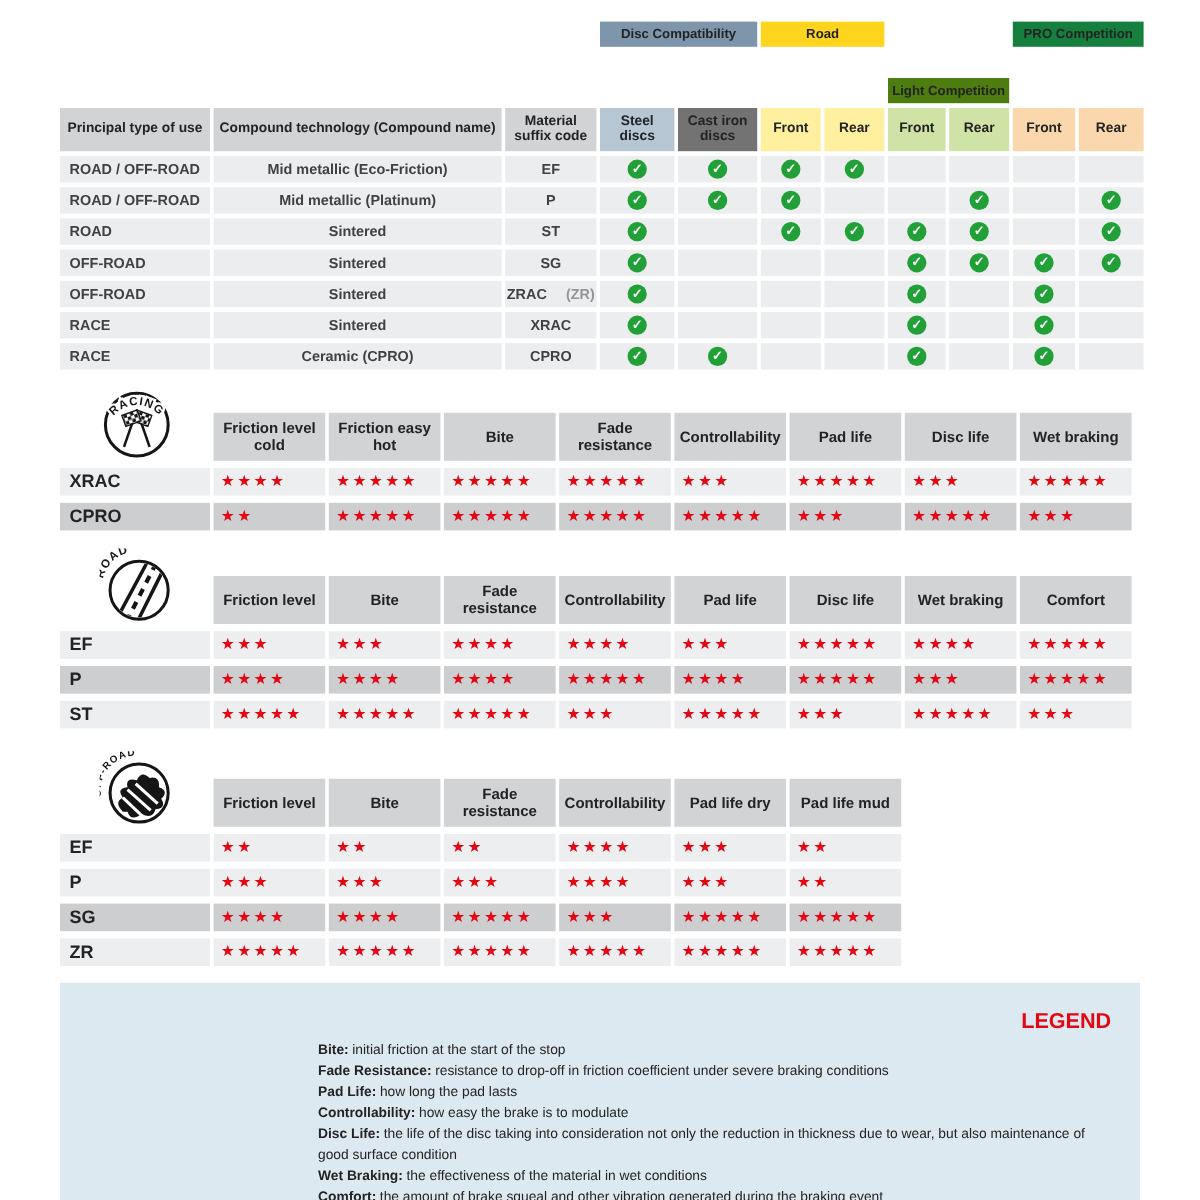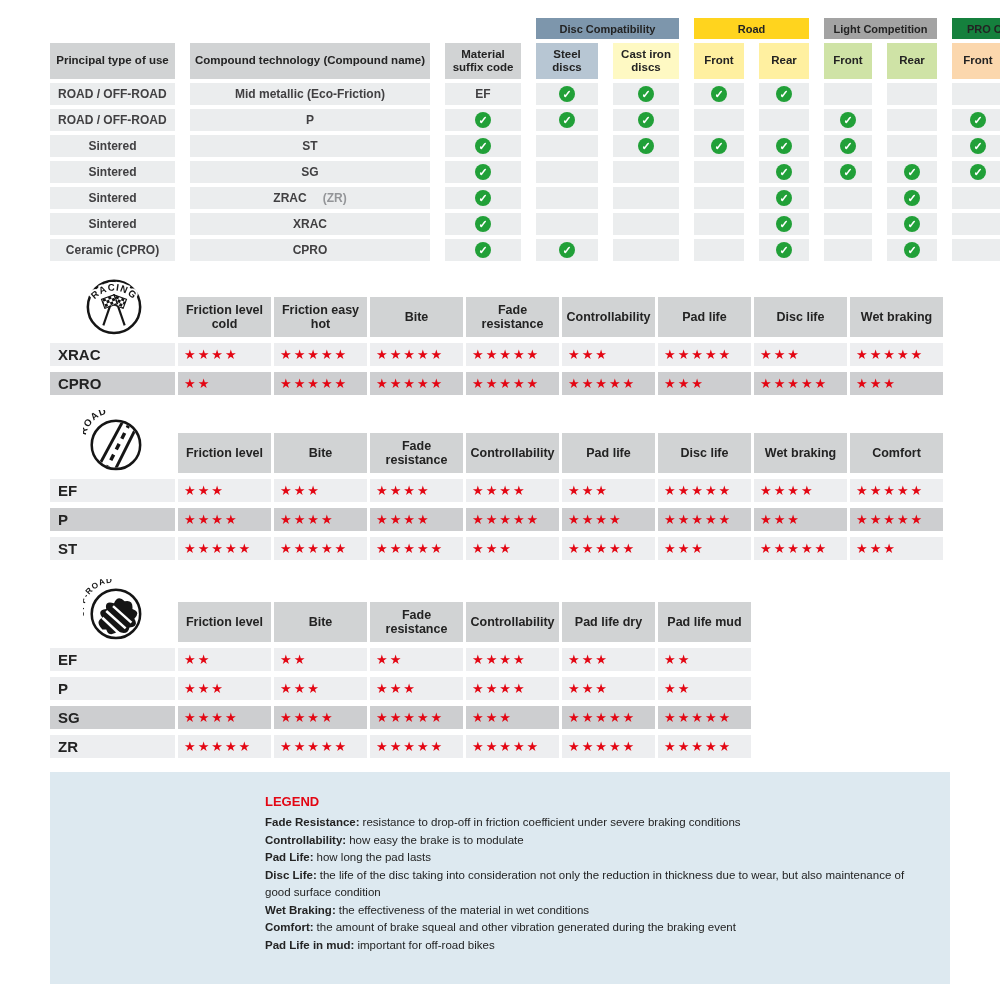--- a/index.html
+++ b/index.html
@@ -7,21 +7,21 @@
   body {
     font-family: "Liberation Sans", sans-serif;
     color: var(--text, #414042);
   }
   .content { padding: 18px 50px 0 50px; }
 
   
   .compat-grid {
     display: grid;
     grid-template-columns: 125px 240px 76px 62px 66px 50px 50px 48px 50px 52px 54px;
-    gap: 4px 15px;
+    gap: 4px 3px;
   }
   .group-h {
     height: 21px; display: flex; align-items: center; justify-content: center;
     font-size: 11px; font-weight: bold; color: #232323;
   }
   .sub-h {
     height: 36px; display: flex; align-items: center; justify-content: center;
     text-align: center; font-size: 11.5px; font-weight: bold; line-height: 1.15;
     padding: 0 3px; color: #232323;
   }
@@ -71,42 +71,42 @@
     letter-spacing: 1px; stroke: #fff; stroke-width: 4px; paint-order: stroke;
   }
 
   
   .legend {
     margin-top: 14px; background: var(--legend-bg, #dde9f0);
     padding: 22px 24px 18px 215px; min-height: 212px;
   }
   .legend-title {
     color: var(--legend-title, #e30613); font-weight: bold;
-    font-size: 13px; margin-bottom: 5px;
+    font-size: 18px; margin-bottom: 5px; text-align: right;
   }
   .legend-item { font-size: 11.5px; line-height: 17.5px; max-width: 665px; color: #232323; }
   .legend-item b { font-weight: bold; }
   .legend-item span { padding-left: 3px; }
 </style>
 </head>
 <body>
 
 <div class="content">
 
   <div id="compat-table" class="compat-grid">
       <div class="spacer" style="grid-column: span 3;"></div>
       <div class="group-h" style="background: rgb(125, 150, 172); grid-column: span 2;">Disc Compatibility</div>
       <div class="group-h" style="background: rgb(255, 212, 30); grid-column: span 2;">Road</div>
-      <div class="group-h" style="background: #a3a3a3; grid-column: span 2;">Light Competition</div>
+      <div class="group-h" style="background: #4d7c0f; grid-column: span 2; margin-top: 47px;">Light Competition</div>
       <div class="group-h" style="background: #15803d; grid-column: span 2;">PRO Competition</div>
       <div class="sub-h gray-h">Principal type of use</div>
       <div class="sub-h gray-h">Compound technology (Compound name)</div>
       <div class="sub-h gray-h">Material suffix code</div>
       <div class="sub-h" style="background: rgb(183, 198, 211);">Steel discs</div>
-      <div class="sub-h" style="background: #fef9c3;">Cast iron discs</div>
+      <div class="sub-h" style="background: #737373;">Cast iron discs</div>
       <div class="sub-h" style="background: rgb(255, 240, 160);">Front</div>
       <div class="sub-h" style="background: rgb(255, 240, 160);">Rear</div>
       <div class="sub-h" style="background: rgb(207, 227, 166);">Front</div>
       <div class="sub-h" style="background: rgb(207, 227, 166);">Rear</div>
       <div class="sub-h" style="background: rgb(251, 215, 173);">Front</div>
       <div class="sub-h" style="background: rgb(251, 215, 173);">Rear</div>
       <div class="body-cell use-cell">ROAD / OFF-ROAD</div>
       <div class="body-cell center">Mid metallic (Eco-Friction)</div>
       <div class="body-cell center">
         <span>EF</span>
@@ -121,20 +121,21 @@
         <span class="check">✓</span>
       </div>
       <div class="body-cell check-cell">
         <span class="check">✓</span>
       </div>
       <div class="body-cell check-cell"></div>
       <div class="body-cell check-cell"></div>
       <div class="body-cell check-cell"></div>
       <div class="body-cell check-cell"></div>
       <div class="body-cell use-cell">ROAD / OFF-ROAD</div>
+      <div class="body-cell center">Mid metallic (Platinum)</div>
       <div class="body-cell center">
         <span>P</span>
       </div>
       <div class="body-cell check-cell">
         <span class="check">✓</span>
       </div>
       <div class="body-cell check-cell">
         <span class="check">✓</span>
       </div>
       <div class="body-cell check-cell">
@@ -424,23 +425,24 @@
         <div class="rt-stars light">★★★★★</div>
         <div class="rt-stars light">★★★★★</div>
         <div class="rt-stars light">★★★★★</div>
         <div class="rt-stars light">★★★★★</div>
       </div>
   </section>
 
   <section class="legend">
     <div class="legend-title">LEGEND</div>
     <div id="legend-items">
+        <div class="legend-item"><b>Bite:</b><span>initial friction at the start of the stop</span></div>
         <div class="legend-item"><b>Fade Resistance:</b><span>resistance to drop-off in friction coefficient under severe braking conditions</span></div>
+        <div class="legend-item"><b>Pad Life:</b><span>how long the pad lasts</span></div>
         <div class="legend-item"><b>Controllability:</b><span>how easy the brake is to modulate</span></div>
-        <div class="legend-item"><b>Pad Life:</b><span>how long the pad lasts</span></div>
         <div class="legend-item"><b>Disc Life:</b><span>the life of the disc taking into consideration not only the reduction in thickness due to wear, but also maintenance of good surface condition</span></div>
         <div class="legend-item"><b>Wet Braking:</b><span>the effectiveness of the material in wet conditions</span></div>
         <div class="legend-item"><b>Comfort:</b><span>the amount of brake squeal and other vibration generated during the braking event</span></div>
         <div class="legend-item"><b>Pad Life in mud:</b><span>important for off-road bikes</span></div>
       </div>
   </section>
 
 </div>
 
 </body></html>

